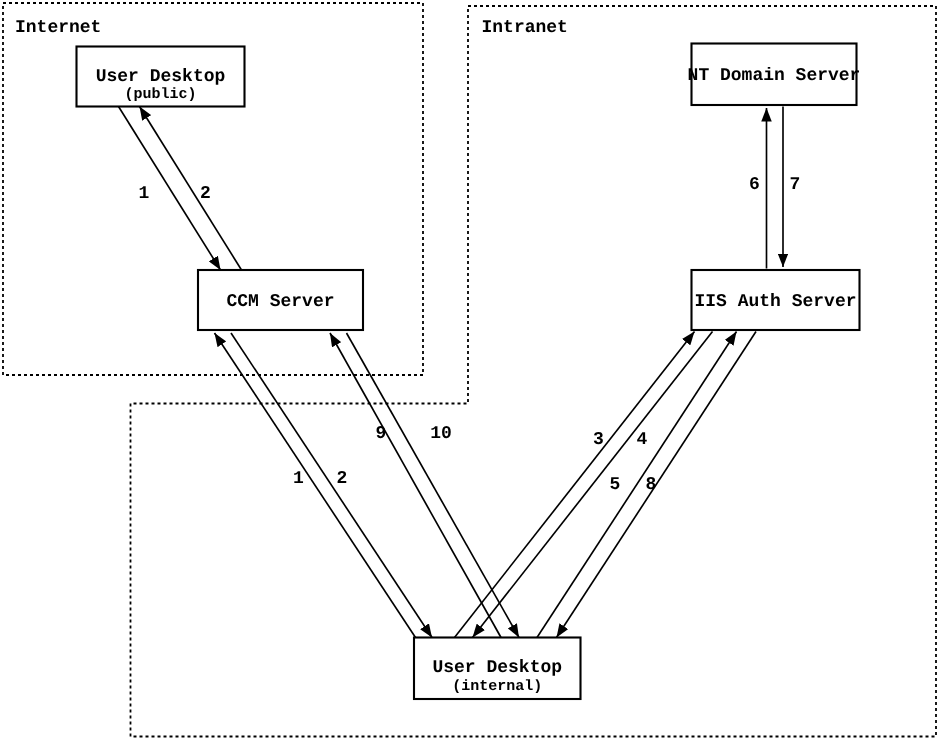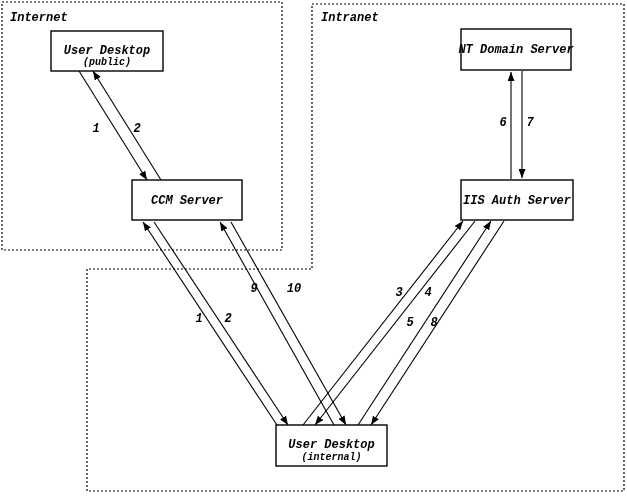--- a/index.html
+++ b/index.html
@@ -3,21 +3,20 @@
 <meta charset="utf-8">
 <style>
   :root { --ink: #000000; --paper: #ffffff; }
   html, body { margin: 0; padding: 0; background: var(--paper); }
   .canvas {
     position: relative;
     width: 627px;
     height: 497px;
     background: var(--paper);
     font-family: "Liberation Mono", "DejaVu Sans Mono", monospace;
-    font-style: italic;
   }
   svg { display: block; }
   .dotted      { fill: none; stroke: var(--ink); stroke-width: 1.2; stroke-dasharray: 2 2; }
   .arrow-line  { stroke: var(--ink); stroke-width: 1.1; fill: none; }
   .node-box    { fill: var(--paper); stroke: var(--ink); stroke-width: 1.4; }
   .region-label, .num-label, .node-title {
     font-family: "Liberation Mono", "DejaVu Sans Mono", monospace;
     font-size: 12px; font-weight: bold; fill: var(--ink);
   }
   .node-subtitle {

